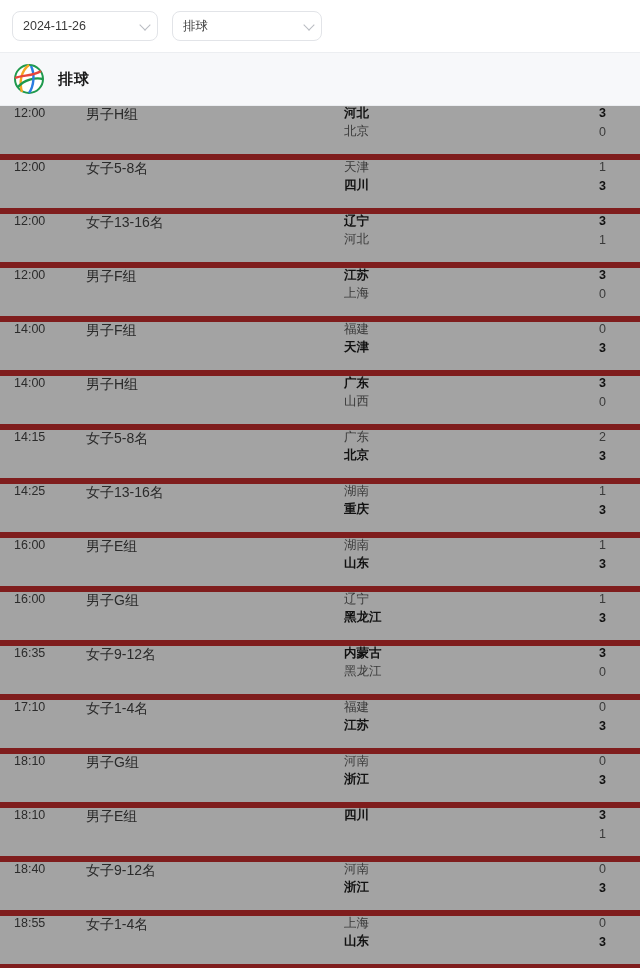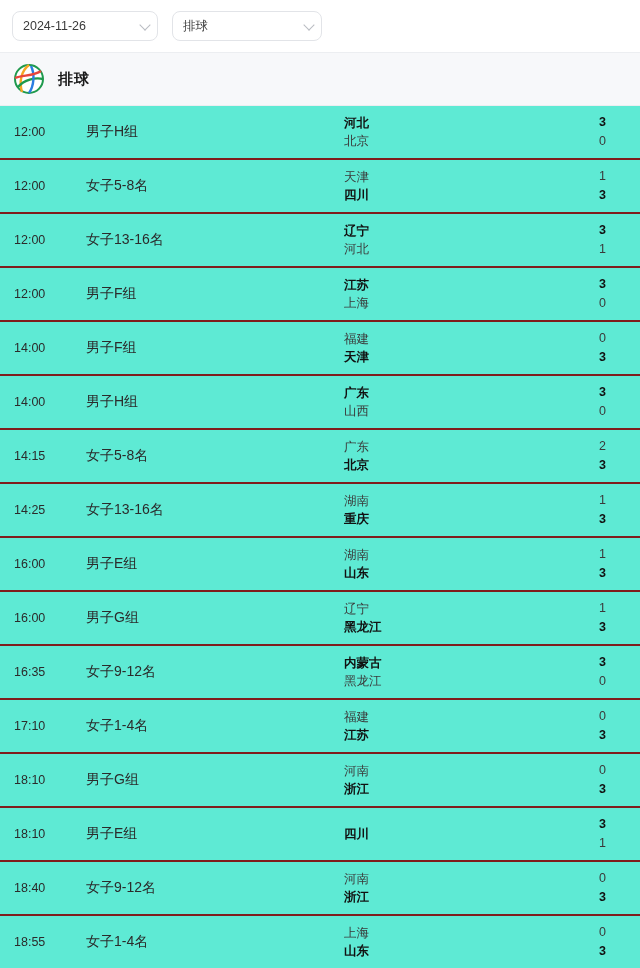--- a/index.html
+++ b/index.html
@@ -62,23 +62,23 @@
     font-size: 15px;
     font-weight: bold;
     color: #1a1a1a;
     letter-spacing: 1px;
   }
 
   
   .match-row {
     height: 54px;
     display: flex;
-    align-items: center;
-    border-bottom: 2px solid #7f1d1d;
-    background: #5eead4;
+    align-items: flex-start;
+    border-bottom: 6px solid #7f1d1d;
+    background: #a3a3a3;
   }
   .col-time {
     width: 86px;
     padding-left: 14px;
     font-size: 12.5px;
     color: #2b2b2b;
     flex: none;
   }
   .col-group {
     width: 258px;

